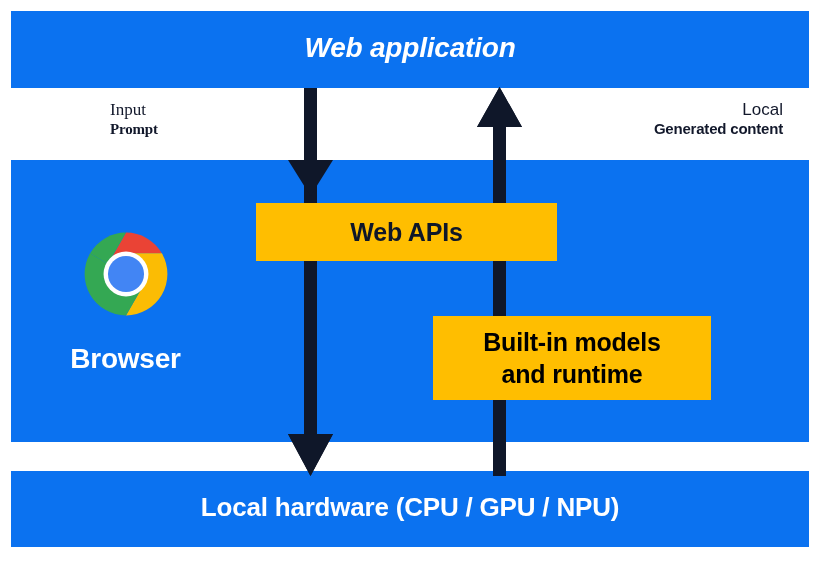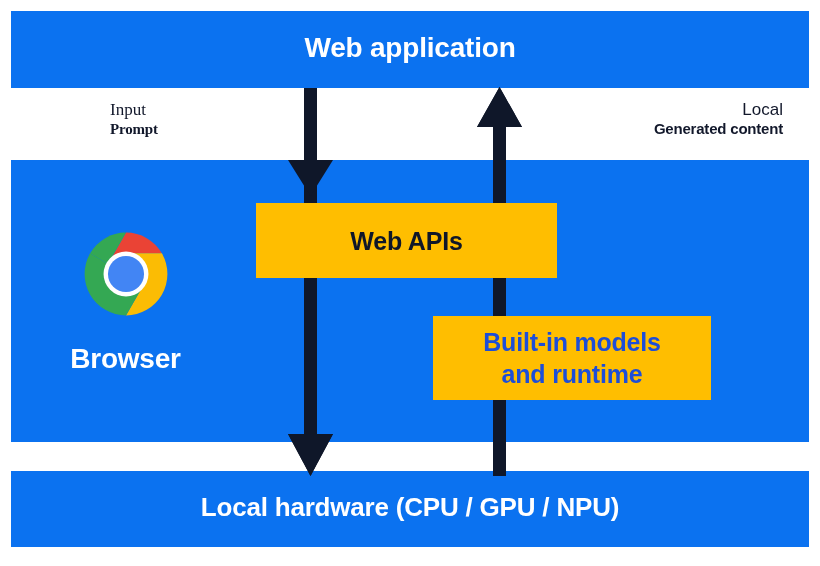--- a/index.html
+++ b/index.html
@@ -33,20 +33,21 @@
     font-weight: bold;
     letter-spacing: -0.2px;
     white-space: nowrap;
   }
 
   #band-top {
     left: 11px;
     top: 11px;
     width: 798px;
     height: 77px;
+    font-style: italic;
   }
   #band-top .band-label {
     top: 21px;
     font-size: 28px;
   }
 
   #band-middle {
     left: 11px;
     top: 160px;
     width: 798px;
@@ -120,21 +121,21 @@
     font-size: 25px;
     line-height: 1.28;
     letter-spacing: -0.2px;
     white-space: pre-line;
   }
 
   #box-web-apis {
     left: 256px;
     top: 203px;
     width: 301px;
-    height: 75px;
+    height: 58px;
   }
   #box-builtin-models {
     left: 433px;
     top: 316px;
     width: 278px;
     height: 84px;
   }
 
   
   .caption-group {
@@ -212,21 +213,21 @@
       <circle cx="50" cy="50" r="19.6" fill="#4285F4"></circle>
     </svg>
     <div id="browser-label" style="color: rgb(255, 255, 255);">Browser</div>
   </div>
 
   <div class="amber-box" id="box-web-apis">
     <span class="amber-label" style="color: rgb(15, 23, 41);">Web APIs</span>
   </div>
 
   <div class="amber-box" id="box-builtin-models">
-    <span class="amber-label" style="color: #1d4ed8;">Built-in models
+    <span class="amber-label" style="color: #000000;">Built-in models
 and runtime</span>
   </div>
 
   <svg id="arrow-layer-front" viewBox="0 0 820 566">
 
     <rect x="304" y="88" width="13" height="72" fill="#0f1729"></rect>
     <rect x="304" y="442" width="13" height="0" fill="#0f1729"></rect>
     <polygon points="288,434 333,434 310.5,476" fill="#0f1729"></polygon>
 
     <rect x="493" y="120" width="13" height="40" fill="#0f1729"></rect>

